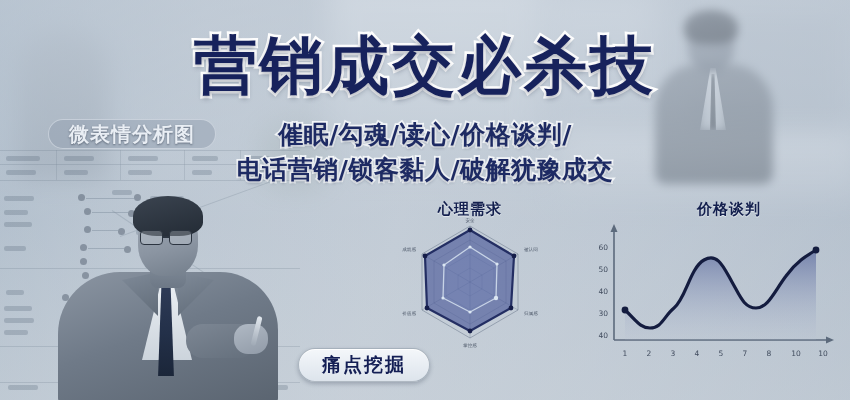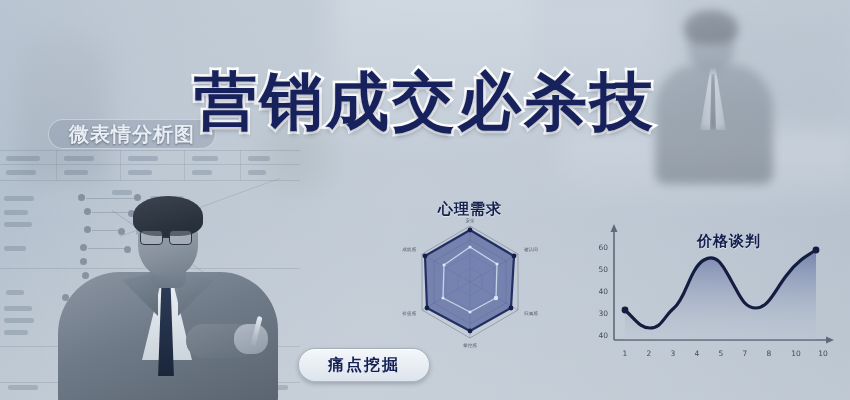--- a/index.html
+++ b/index.html
@@ -146,21 +146,21 @@
   .p-pen {
     position:absolute; left:196px; top:120px; width:5px; height:30px; border-radius:3px;
     background:linear-gradient(180deg,#e3e9ef,#9fa9b5); transform:rotate(14deg);
   }
   .p-arm {
     position:absolute; left:128px; top:128px; width:70px; height:34px; border-radius:18px;
     background:linear-gradient(160deg,#7d8794,#646f7c);
   }
 
   
-  .title-wrap { position:absolute; left:0; right:0; top:34px; text-align:center;margin-top:36px; }
+  .title-wrap { position:absolute; left:0; right:0; top:34px; text-align:center; }
   .main-title {
     display:inline-block;
     font-family:"DejaVu Sans","Liberation Sans",sans-serif;
     font-size:63px; font-weight:900; letter-spacing:3px; line-height:1;
     color:#17225c;
     -webkit-text-stroke:5px #ffffff;
     paint-order:stroke fill;
     text-shadow:0 3px 5px rgba(35,45,70,.35);
   }
   .subtitle-wrap { position:absolute; left:0; right:0; top:118px; text-align:center; }
@@ -183,21 +183,21 @@
   .pill-ghost {
     left:48px; top:119px; width:168px; height:30px;
     background:rgba(150,163,178,.55);
     border:1px solid rgba(228,234,240,.55);
     color:#e9eef4; font-size:20px; letter-spacing:1px;
     text-shadow:0 1px 2px rgba(30,40,58,.5);
   }
   .pill-solid {
     height:34px; background:linear-gradient(180deg,#f4f7fa,#dde4ec);
     border:1px solid rgba(120,134,150,.55);
-    color:#141f55; font-size:16px; letter-spacing:2px;
+    color:#141f55; font-size:19px; letter-spacing:2px;
     box-shadow:0 2px 4px rgba(40,52,72,.28), inset 0 1px 0 rgba(255,255,255,.9);
     text-align:center;
   }
   #pill-pain  { left:298px; top:348px; width:132px; }
   #pill-value { left:450px; top:348px; width:126px; }
 
   
   .radar-block { position:absolute; left:348px; top:200px; width:244px; height:150px; }
   .chart-title {
     position:absolute; left:0; right:0; top:0; text-align:center;
@@ -326,20 +326,24 @@
     <div class="p-glass-r"></div>
     <div class="p-glass-bridge"></div>
   </div>
 
   <div class="pill pill-ghost">微表情分析图</div>
 
   <div class="title-wrap">
     <span class="main-title">营销成交必杀技</span>
   </div>
 
+  <div class="subtitle-wrap">
+    <div class="subtitle-line">催眠/勾魂/读心/价格谈判/</div>
+    <div class="subtitle-line">电话营销/锁客黏人/破解犹豫成交</div>
+  </div>
 
   <div class="radar-block">
     <div class="chart-title">心理需求</div>
     <svg class="radar-svg" width="244" height="134" viewBox="0 0 244 134">
       <g>
 
         <polygon points="122,10 170,38 170,94 122,122 74,94 74,38" fill="none" stroke="rgba(80,94,116,.45)" stroke-width="0.9"></polygon>
         <polygon points="122,24 158,45 158,87 122,108 86,87 86,45" fill="none" stroke="rgba(80,94,116,.33)" stroke-width="0.7"></polygon>
         <polygon points="122,38 146,52 146,80 122,94 98,80 98,52" fill="none" stroke="rgba(80,94,116,.30)" stroke-width="0.7"></polygon>
         <polygon points="122,52 134,59 134,73 122,80 110,73 110,59" fill="none" stroke="rgba(80,94,116,.28)" stroke-width="0.7"></polygon>
@@ -374,21 +378,21 @@
       <text class="radar-label" x="122" y="6" text-anchor="middle">安全</text>
       <text class="radar-label" x="176" y="35" text-anchor="start">被认同</text>
       <text class="radar-label" x="176" y="99" text-anchor="start">归属感</text>
       <text class="radar-label" x="122" y="131" text-anchor="middle">掌控感</text>
       <text class="radar-label" x="68" y="99" text-anchor="end">价值感</text>
       <text class="radar-label" x="68" y="35" text-anchor="end">成就感</text>
     </svg>
   </div>
 
   <div class="line-block">
-    <div class="chart-title" style="left:40px;right:0;margin-top:32px;">价格谈判</div>
+    <div class="chart-title" style="left:40px;right:0;">价格谈判</div>
     <svg class="line-svg" width="262" height="148" viewBox="0 0 262 148">
       <defs>
         <linearGradient id="areaFill" x1="0" y1="0" x2="0" y2="1">
           <stop offset="0%" stop-color="#5b6a9e" stop-opacity="0.72"></stop>
           <stop offset="100%" stop-color="#b6c0d2" stop-opacity="0.12"></stop>
         </linearGradient>
       </defs>
 
       <g>
         <line x1="36" y1="14" x2="36" y2="124" stroke="#5c6a7c" stroke-width="1.6"></line>

